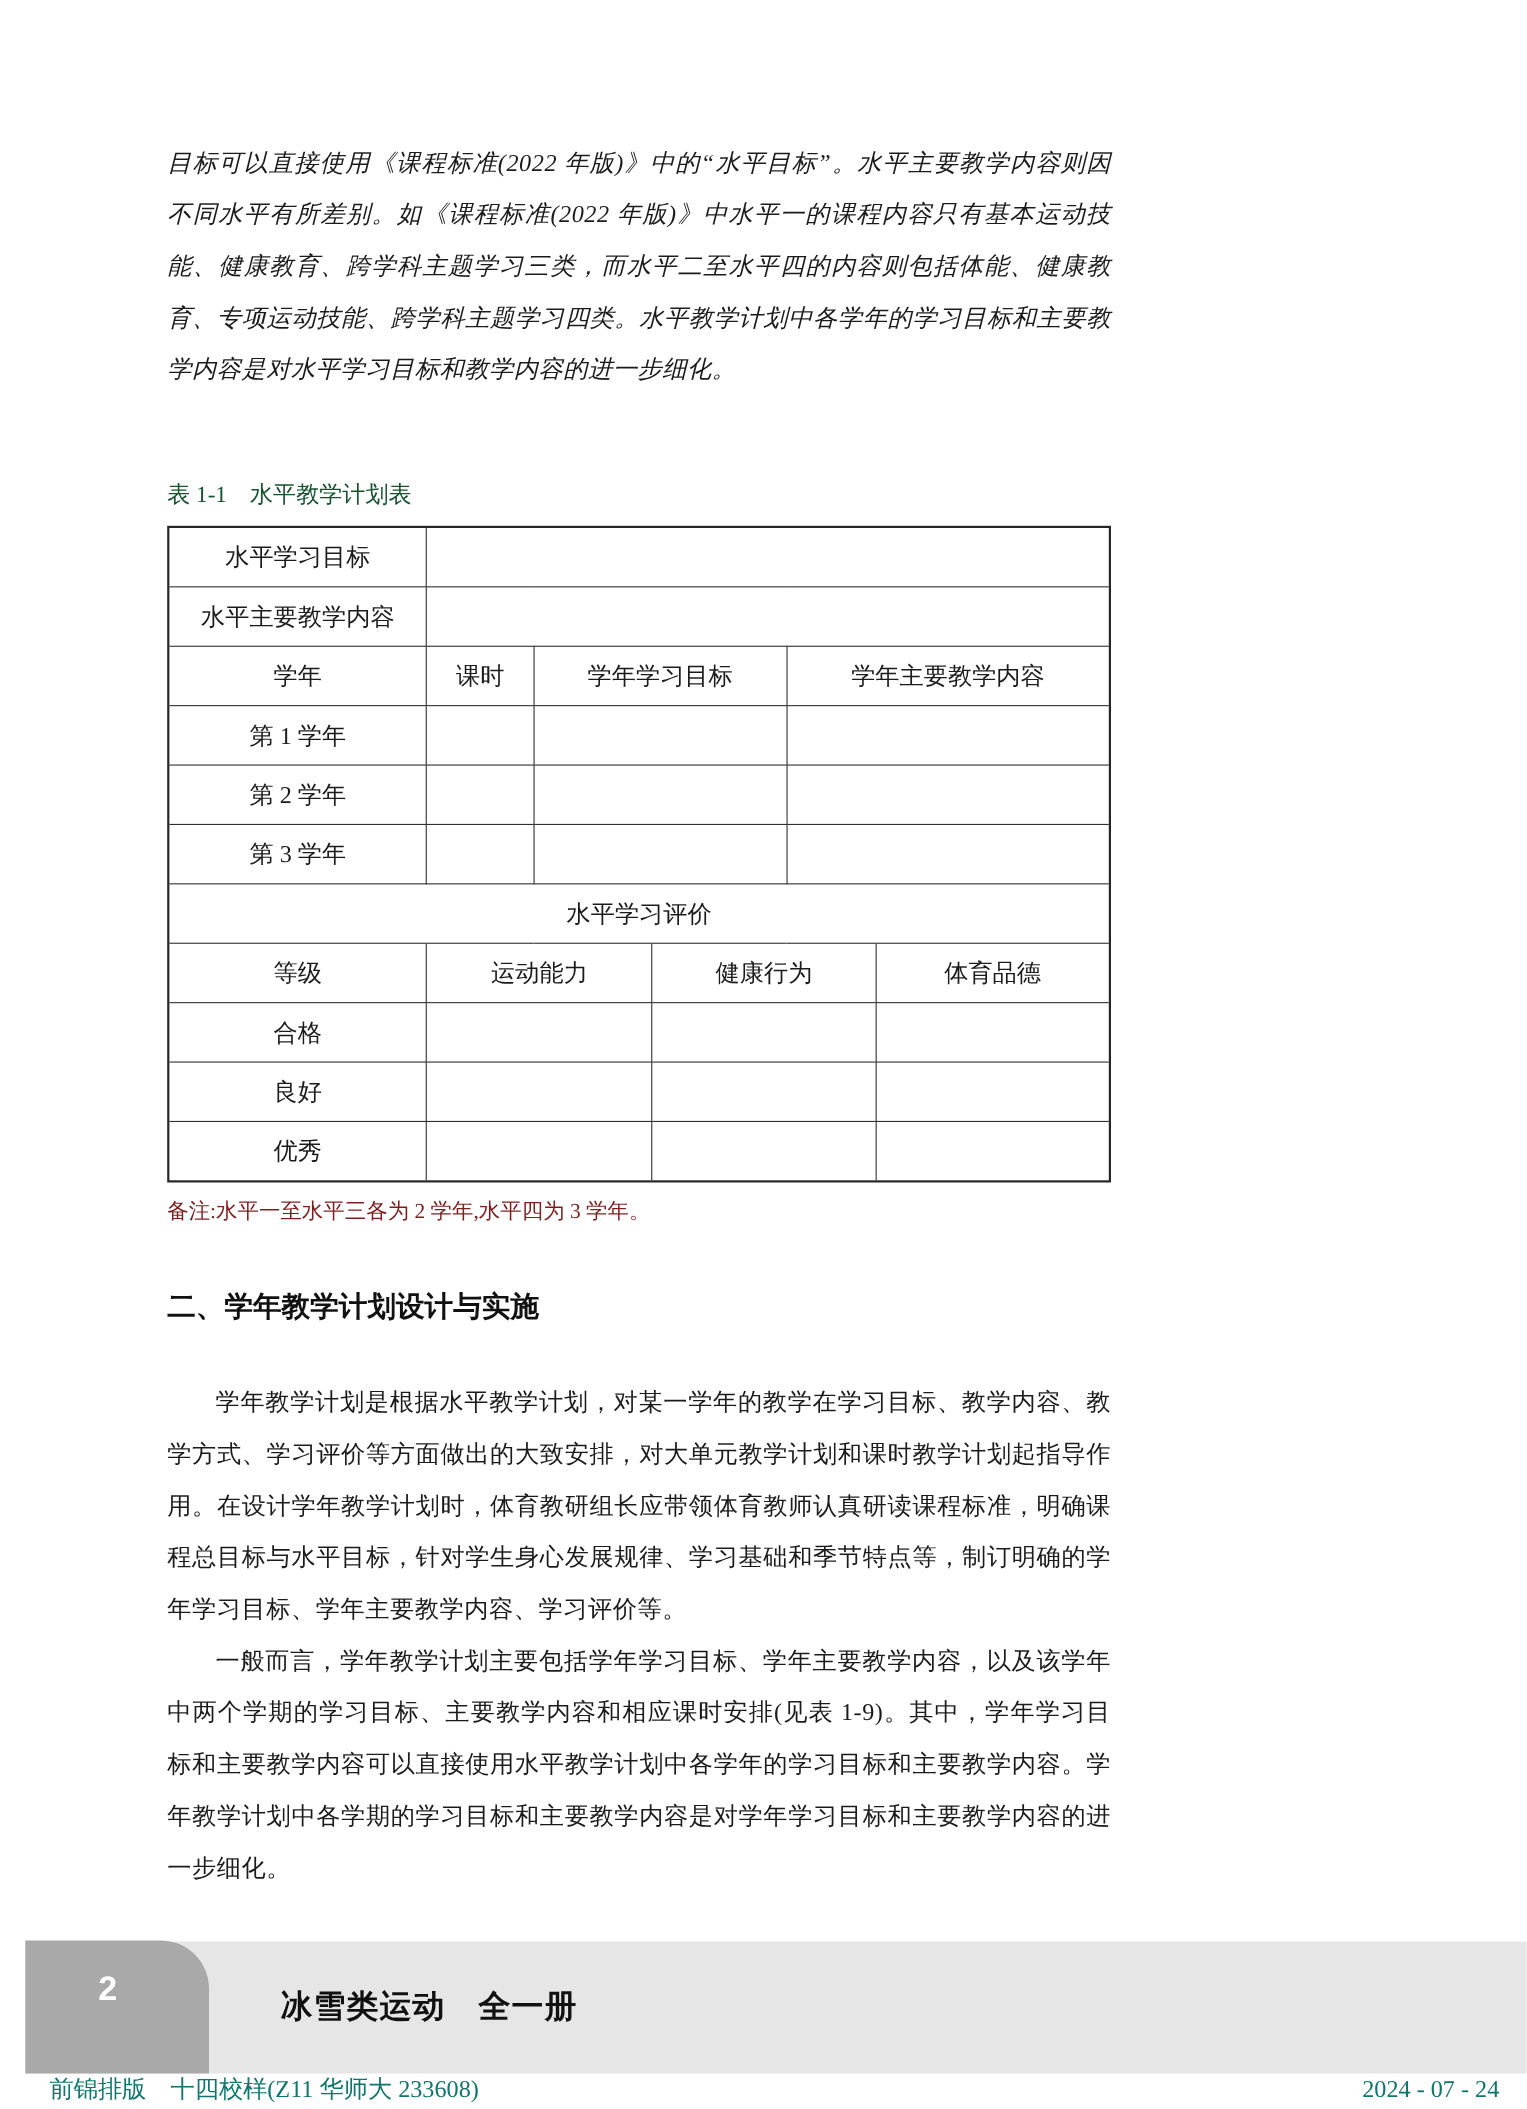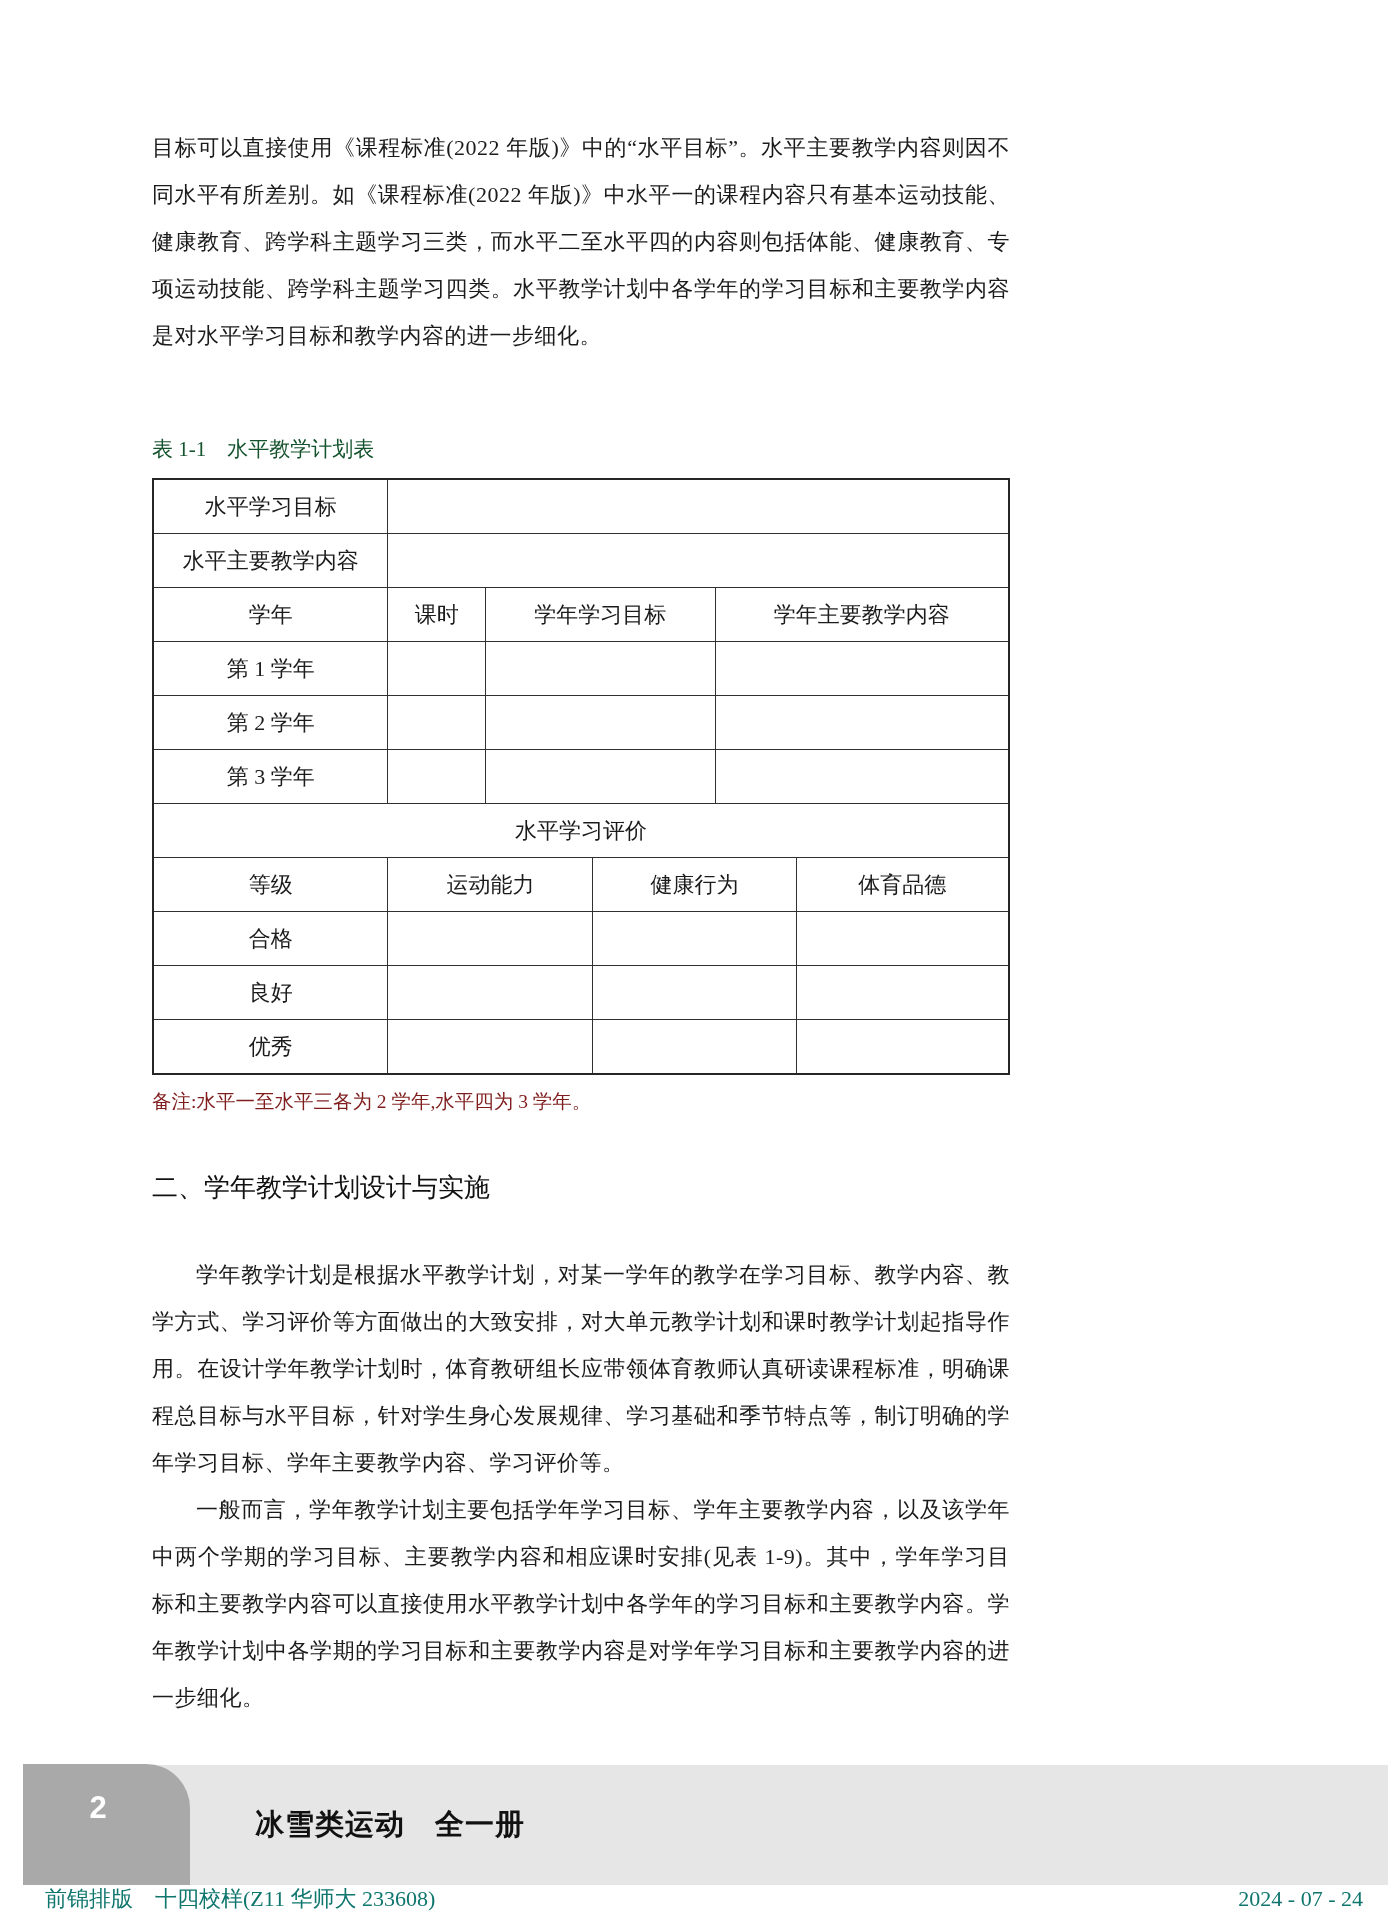--- a/index.html
+++ b/index.html
@@ -16,21 +16,21 @@
   }
   p.body{
     margin:0;
     font-size:22px;
     line-height:47px;
     text-align:justify;
     text-align-last:left;
     letter-spacing:0.5px;
     color:#1b1b1b;
   }
-  #para1{margin-top:124px;}
+  #para1{margin-top:124px;font-style:italic;}
   #para2{margin-top:46px;text-indent:2em;}
   #para3{margin-top:0;text-indent:2em;}
   .caption{
     margin:76px 0 0 0;
     font-size:21px;line-height:28px;color:#14532d;
   }
   .tbl{
     margin-top:15px;
     border:2px solid #262626;
   }
@@ -50,21 +50,21 @@
   .t1 tr:first-child td{border-top:none;}
   .t2 tr:first-child td{border-top:none;}
   .t2 tr:last-child td{border-bottom:none;}
   .note{
     margin:14px 0 0 0;
     font-size:19.5px;line-height:26px;color:#7f1d1d;
   }
   h2.sec{
     margin:54px 0 0 0;
     font-family:"Liberation Sans","DejaVu Sans",sans-serif;
-    font-weight:normal;
+    font-weight:bold;
     font-size:26px;line-height:36px;
     letter-spacing:0px;
     color:#111;
   }
   
   .footer-band{
     position:absolute;left:23px;right:0;top:1765px;height:120px;
     background:#e6e6e6;
   }
   .page-tab{

